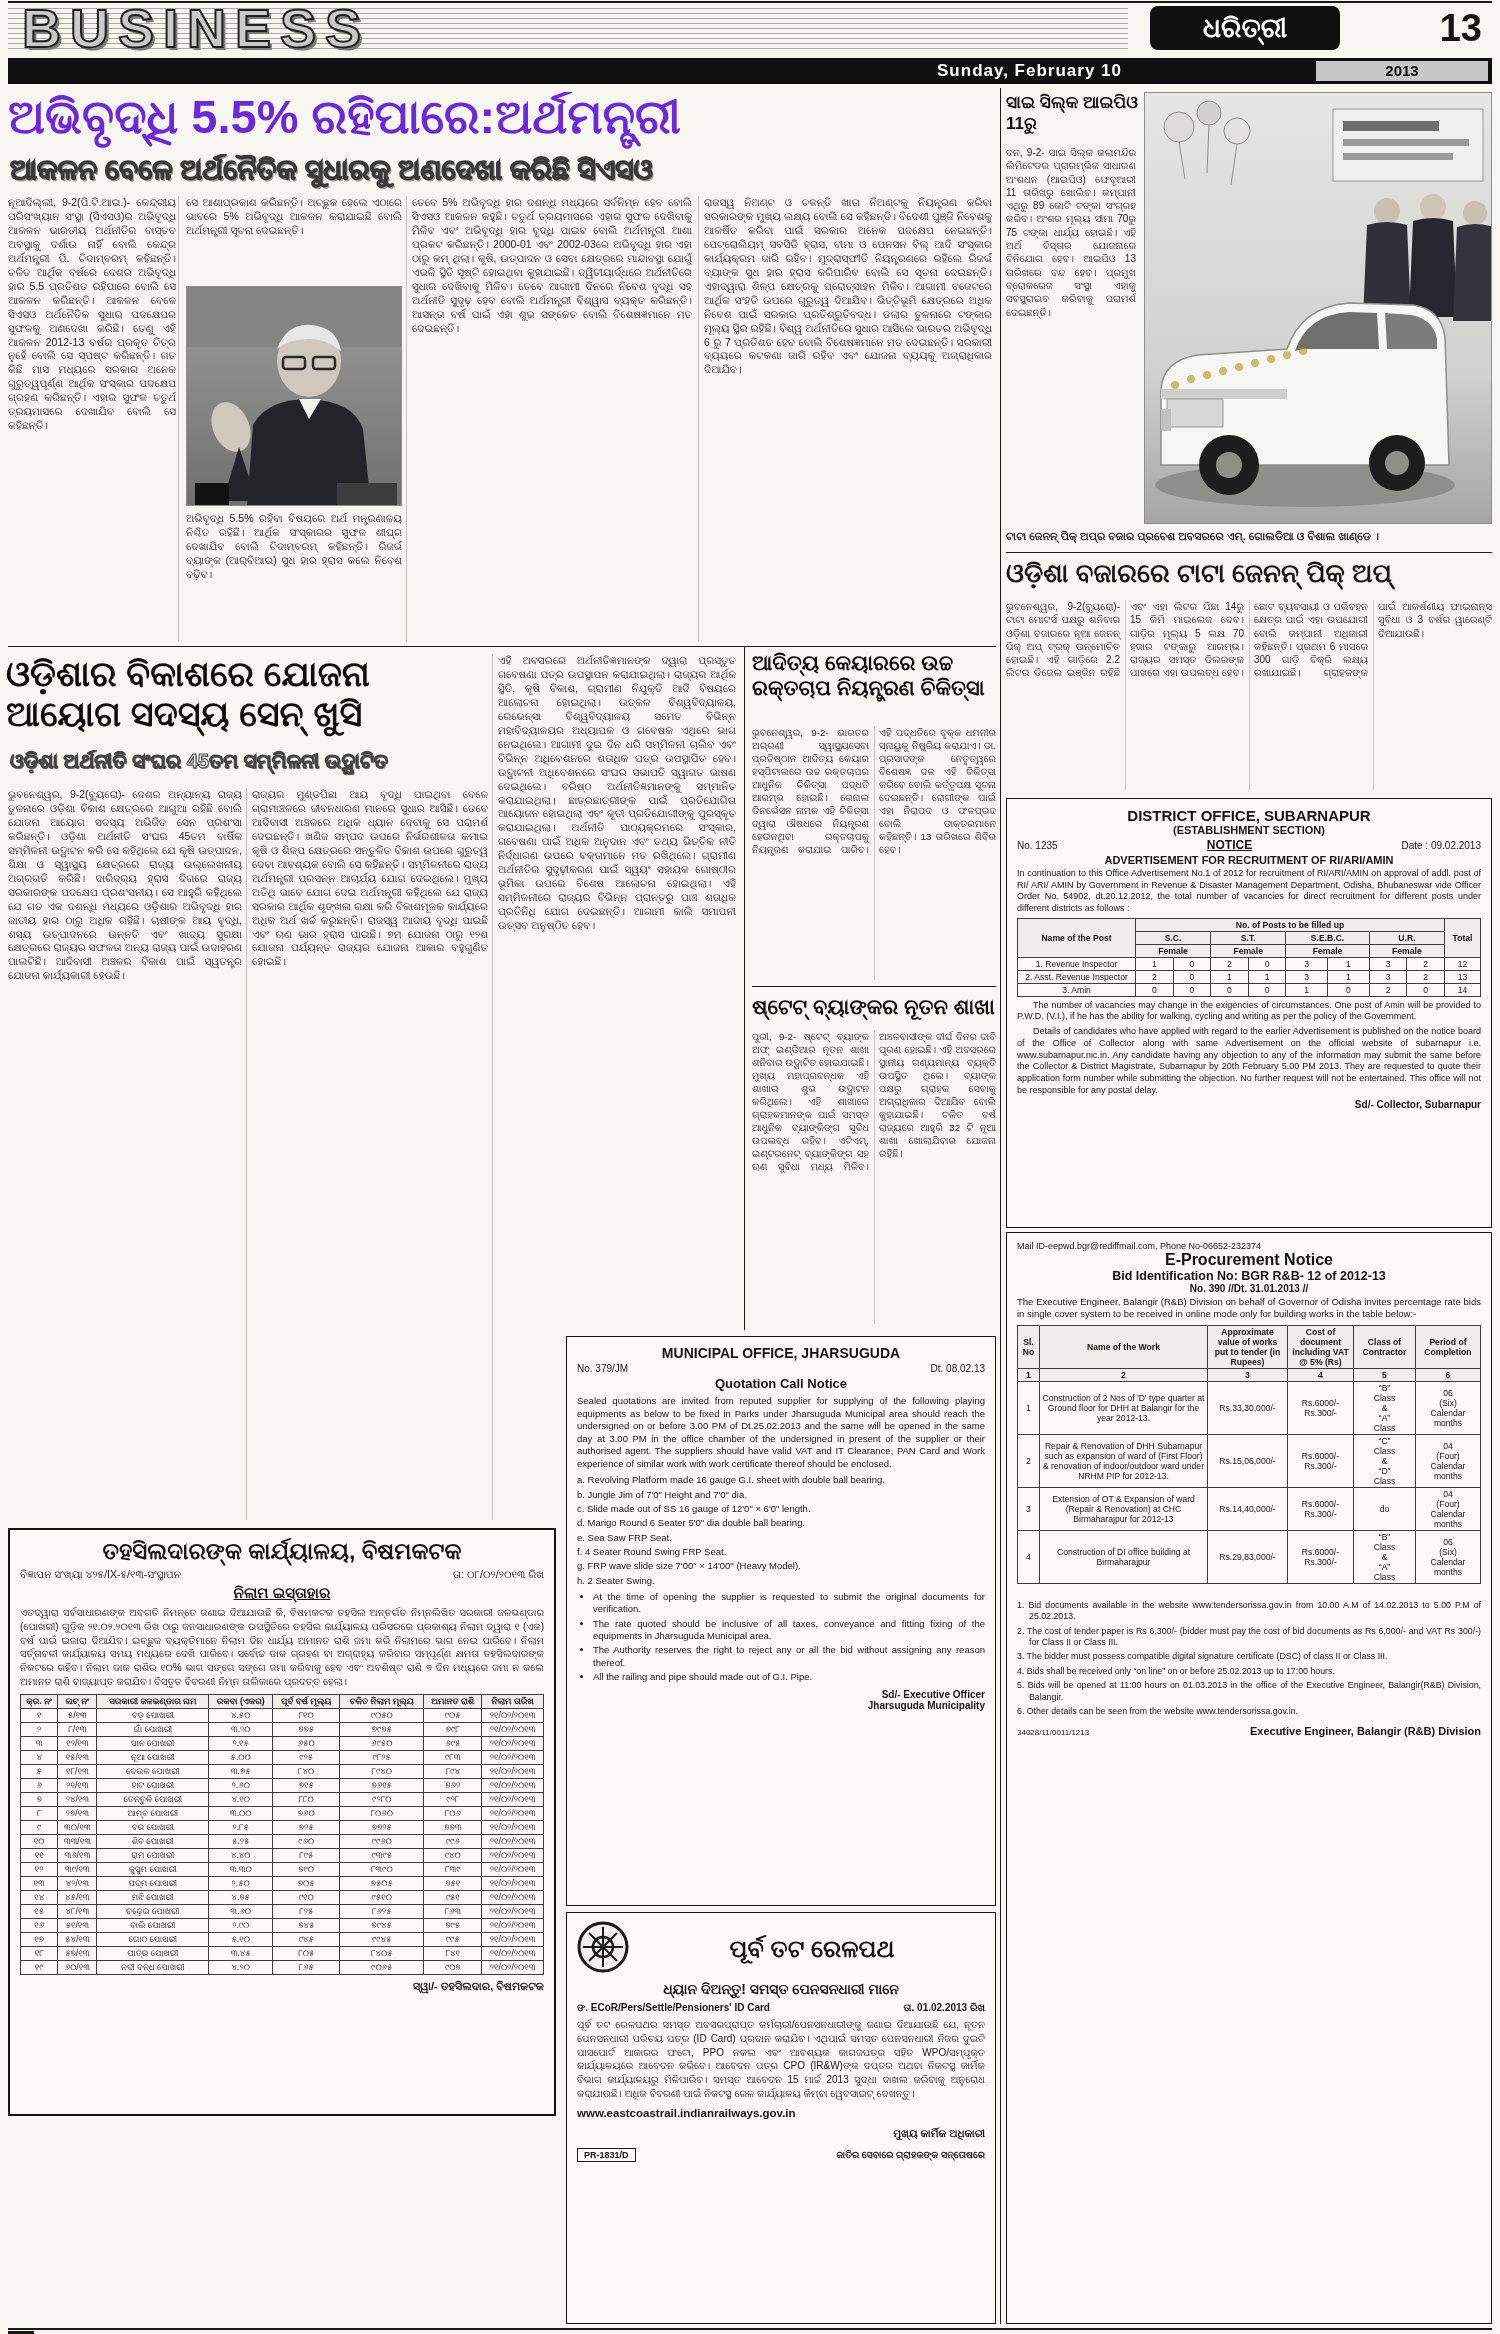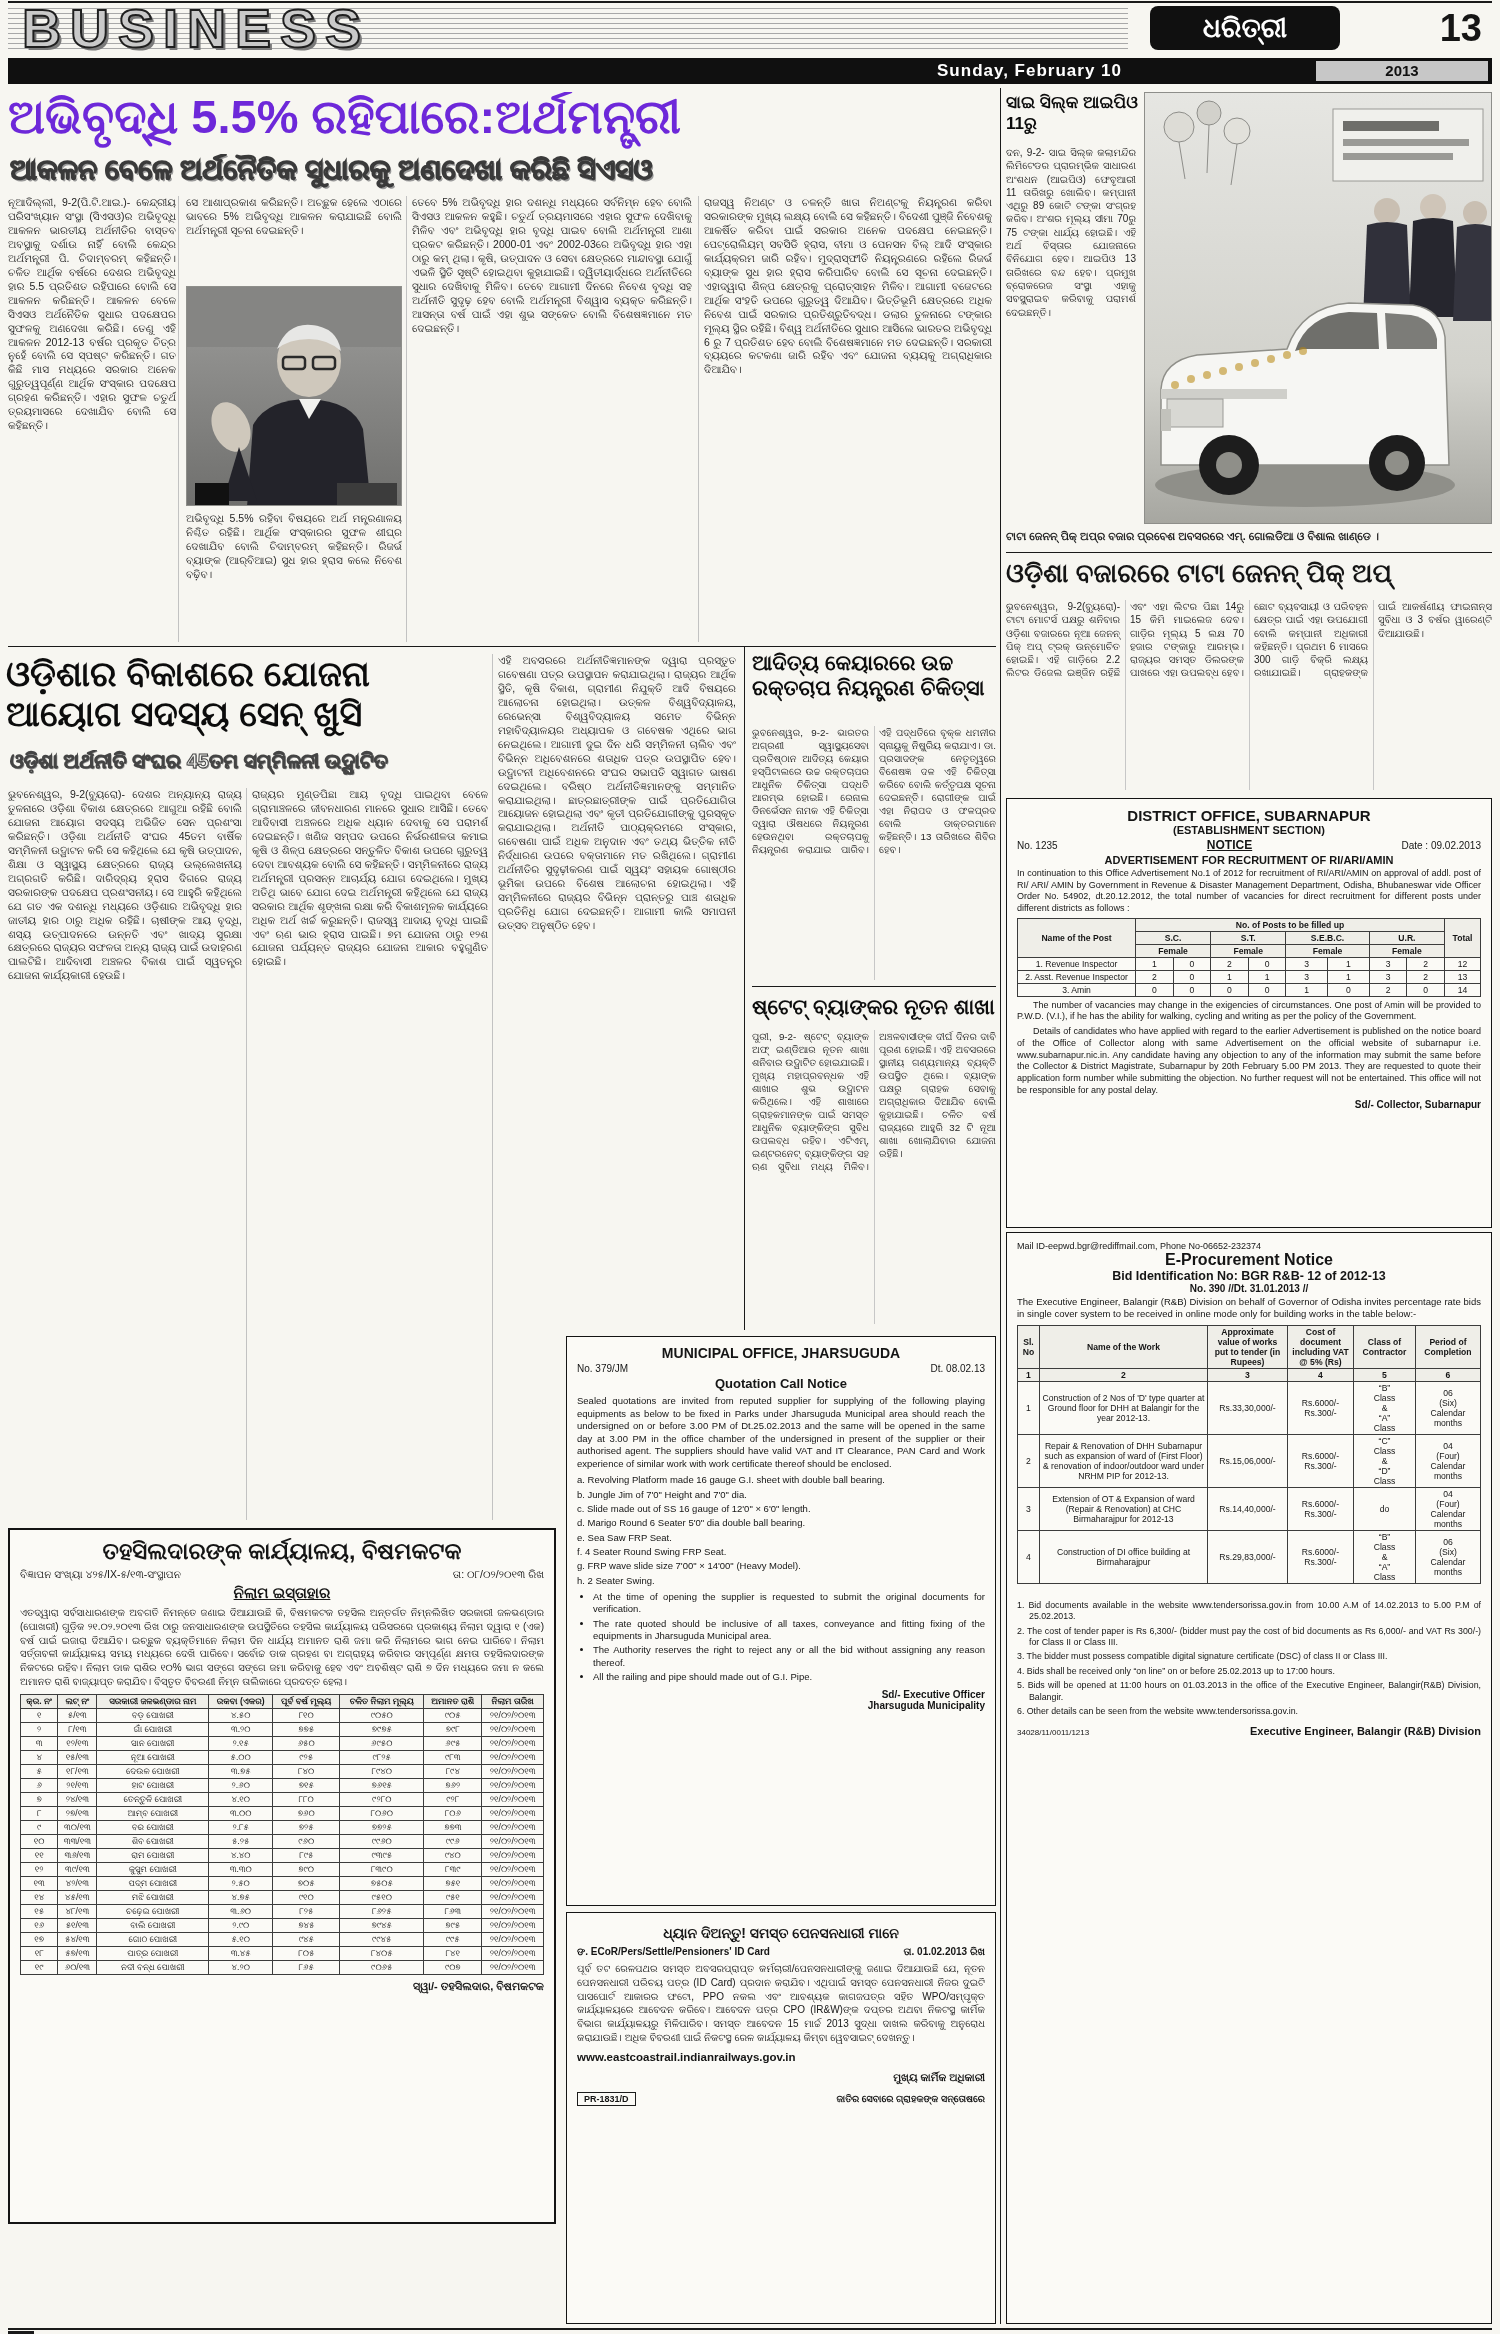--- a/index.html
+++ b/index.html
@@ -283,20 +283,33 @@
   <li>At the time of opening the supplier is requested to submit the original documents for verification.</li>
       <li>The rate quoted should be inclusive of all taxes, conveyance and fitting fixing of the equipments in Jharsuguda Municipal area.</li>
       <li>The Authority reserves the right to reject any or all the bid without assigning any reason thereof.</li>
       <li>All the railing and pipe should made out of G.I. Pipe.</li>
     </ul>
   <div class="right bold" style="font-size:10px;margin-top:6px">Sd/- Executive Officer</div>
   <div class="right bold" style="font-size:10px">Jharsuguda Municipality</div>
 </div>
 
 <div class="abs nbox" style="left:566px;top:1912px;width:430px;height:412px">
+  <div style="display:flex;align-items:center;gap:10px">
+    <span style="flex:0 0 auto">
+      <svg width="52" height="52" viewBox="0 0 52 52">
+        <circle cx="26" cy="26" r="24" fill="#f2f1ec" stroke="#1c1c1c" stroke-width="3"></circle>
+        <circle cx="26" cy="26" r="10" fill="none" stroke="#1c1c1c" stroke-width="2.5"></circle>
+        <line x1="26" y1="6" x2="26" y2="46" stroke="#1c1c1c" stroke-width="2"></line>
+        <line x1="6" y1="26" x2="46" y2="26" stroke="#1c1c1c" stroke-width="2"></line>
+        <line x1="12" y1="12" x2="40" y2="40" stroke="#1c1c1c" stroke-width="2"></line>
+        <line x1="40" y1="12" x2="12" y2="40" stroke="#1c1c1c" stroke-width="2"></line>
+      </svg>
+    </span>
+    <span style="flex:1;text-align:center;font-size:24px;font-weight:bold">ପୂର୍ବ ତଟ ରେଳପଥ</span>
+  </div>
   <div class="nb-title" style="font-size:14px;margin-top:4px">ଧ୍ୟାନ ଦିଅନ୍ତୁ! ସମସ୍ତ ପେନସନଧାରୀ ମାନେ</div>
   <div class="flexrow bold" style="font-size:10px;margin-top:4px">
     <span>ଙ. ECoR/Pers/Settle/Pensioners' ID Card</span>
     <span>ତା. 01.02.2013 ରିଖ</span>
   </div>
   <div style="font-size:10px;text-align:justify;line-height:1.38;margin-top:4px">ପୂର୍ବ ତଟ ରେଳପଥର ସମସ୍ତ ଅବସରପ୍ରାପ୍ତ କର୍ମଚାରୀ/ପେନସନଧାରୀଙ୍କୁ ଜଣାଇ ଦିଆଯାଉଛି ଯେ, ନୂତନ ପେନସନଧାରୀ ପରିଚୟ ପତ୍ର (ID Card) ପ୍ରଦାନ କରାଯିବ। ଏଥିପାଇଁ ସମସ୍ତ ପେନସନଧାରୀ ନିଜର ଦୁଇଟି ପାସପୋର୍ଟ ଆକାରର ଫଟୋ, PPO ନକଲ ଏବଂ ଆବଶ୍ୟକ କାଗଜପତ୍ର ସହିତ WPO/ସମ୍ପୃକ୍ତ କାର୍ଯ୍ୟାଳୟରେ ଆବେଦନ କରିବେ। ଆବେଦନ ପତ୍ର CPO (IR&amp;W)ଙ୍କ ଦପ୍ତର ଅଥବା ନିକଟସ୍ଥ କାର୍ମିକ ବିଭାଗ କାର୍ଯ୍ୟାଳୟରୁ ମିଳିପାରିବ। ସମସ୍ତ ଆବେଦନ 15 ମାର୍ଚ୍ଚ 2013 ସୁଦ୍ଧା ଦାଖଲ କରିବାକୁ ଅନୁରୋଧ କରାଯାଉଛି। ଅଧିକ ବିବରଣୀ ପାଇଁ ନିକଟସ୍ଥ ରେଳ କାର୍ଯ୍ୟାଳୟ କିମ୍ବା ୱେବସାଇଟ୍ ଦେଖନ୍ତୁ।</div>
   <div class="center bold" style="font-size:11.5px;margin-top:6px">www.eastcoastrail.indianrailways.gov.in</div>
   <div class="right bold" style="font-size:10.5px;margin-top:8px">ମୁଖ୍ୟ କାର୍ମିକ ଅଧିକାରୀ</div>
   <div class="flexrow" style="margin-top:8px;align-items:center">
     <span style="border:1px solid #1c1c1c;padding:1px 6px;font-size:9px;font-weight:bold">PR-1831/D</span>
@@ -404,21 +417,21 @@
       <div>4.  Bids shall be received only “on line” on or before 25.02.2013 up to 17:00 hours.</div>
       <div>5.  Bids will be opened at 11:00 hours on 01.03.2013 in the office of the Executive Engineer, Balangir(R&amp;B) Division, Balangir.</div>
       <div>6.  Other details can be seen from the website www.tendersorissa.gov.in.</div>
     </div>
   <div class="flexrow" style="margin-top:8px;align-items:flex-end">
     <span style="font-size:8px">34028/11/0011/1213</span>
     <span class="bold" style="font-size:11px">Executive Engineer, Balangir (R&amp;B) Division</span>
   </div>
 </div>
 
-<div class="abs nbox" style="left:8px;top:1528px;width:548px;height:696px;border-width:2px">
+<div class="abs nbox" style="left:8px;top:1528px;width:548px;height:588px;border-width:2px">
   <div class="nb-title" style="font-size:23px">ତହସିଲଦାରଙ୍କ କାର୍ଯ୍ୟାଳୟ, ବିଷମକଟକ</div>
   <div class="flexrow" style="font-size:10.5px;margin-top:3px">
     <span>ବିଜ୍ଞାପନ ସଂଖ୍ୟା ୪୨୫/IX-୫/୧୩-ସଂସ୍ଥାପନ</span>
     <span>ତା: ୦୮/୦୨/୨୦୧୩ ରିଖ</span>
   </div>
   <div class="nb-title" style="font-size:15px;text-decoration:underline;margin-top:3px">ନିଲାମ ଇସ୍ତାହାର</div>
   <div style="font-size:10px;text-align:justify;line-height:1.38;margin-top:4px">ଏତଦ୍ୱାରା ସର୍ବସାଧାରଣଙ୍କ ଅବଗତି ନିମନ୍ତେ ଜଣାଇ ଦିଆଯାଉଛି କି, ବିଷମକଟକ ତହସିଲ ଅନ୍ତର୍ଗତ ନିମ୍ନଲିଖିତ ସରକାରୀ ଜଳଭଣ୍ଡାର (ପୋଖରୀ) ଗୁଡ଼ିକ ୨୧.୦୨.୨୦୧୩ ରିଖ ଠାରୁ ଜନସାଧାରଣଙ୍କ ଉପସ୍ଥିତିରେ ତହସିଲ କାର୍ଯ୍ୟାଳୟ ପରିସରରେ ପ୍ରକାଶ୍ୟ ନିଲାମ ଦ୍ୱାରା ୧ (ଏକ) ବର୍ଷ ପାଇଁ ଇଜାରା ଦିଆଯିବ। ଇଚ୍ଛୁକ ବ୍ୟକ୍ତିମାନେ ନିଲାମ ଦିନ ଧାର୍ଯ୍ୟ ଅମାନତ ରାଶି ଜମା କରି ନିଲାମରେ ଭାଗ ନେଇ ପାରିବେ। ନିଲାମ ସର୍ତ୍ତାବଳୀ କାର୍ଯ୍ୟାଳୟ ସମୟ ମଧ୍ୟରେ ଦେଖି ପାରିବେ। ସର୍ବୋଚ୍ଚ ଡାକ ଗ୍ରହଣ ବା ଅଗ୍ରାହ୍ୟ କରିବାର ସମ୍ପୂର୍ଣ୍ଣ କ୍ଷମତା ତହସିଲଦାରଙ୍କ ନିକଟରେ ରହିବ। ନିଲାମ ଡାକ ରାଶିର ୧୦% ଭାଗ ସଙ୍ଗେ ସଙ୍ଗେ ଜମା କରିବାକୁ ହେବ ଏବଂ ଅବଶିଷ୍ଟ ରାଶି ୭ ଦିନ ମଧ୍ୟରେ ଜମା ନ କଲେ ଅମାନତ ରାଶି ବାଜ୍ୟାପ୍ତ କରାଯିବ। ବିସ୍ତୃତ ବିବରଣୀ ନିମ୍ନ ତାଲିକାରେ ପ୍ରଦତ୍ତ ହେଲା।</div>
   <table style="font-size:8.6px;margin-top:5px">
     <thead>
       <tr>

